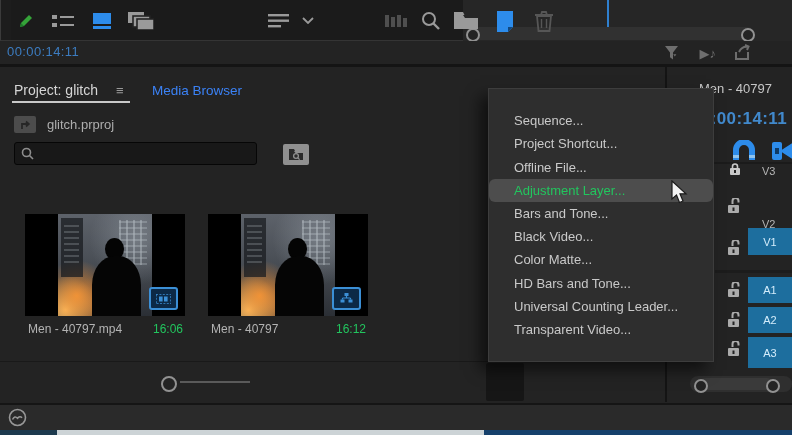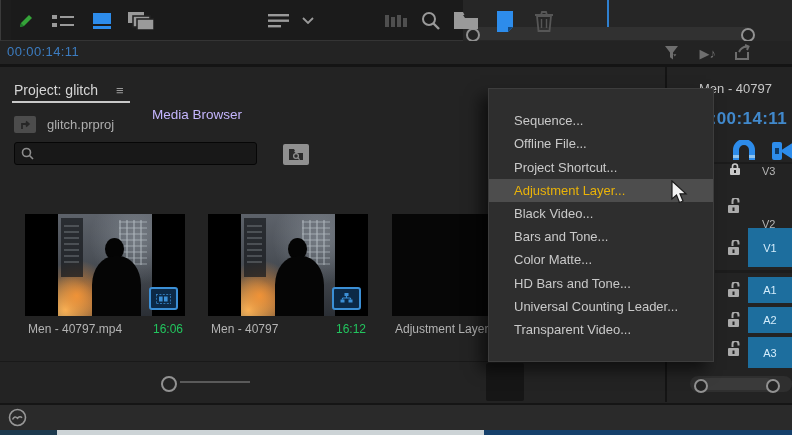--- a/index.html
+++ b/index.html
@@ -20,21 +20,21 @@
   .ring{width:10px;height:10px;border:2px solid #929292;border-radius:50%;background:#242424;}
   .tc-row{left:0;top:41px;width:792px;height:23px;background:#232323;}
   .tc-small{left:7px;top:44px;font-size:13px;color:#3c7cc0;letter-spacing:.4px;}
   .top-icons{right:40px;top:43px;display:flex;gap:17px;align-items:center;height:20px;}
   .hr-div{left:0;top:64px;width:792px;height:3px;background:#141414;}
 
   
   .tab-project{left:14px;top:82px;font-size:14px;color:#d6d6d6;}
   .tab-underline{left:12px;top:101px;width:118px;height:2px;background:#c9c9c9;}
   .panel-menu{left:116px;top:83px;font-size:13px;color:#9a9a9a;}
-  .tab-media{left:152px;top:83px;font-size:13.5px;color:#c4b5fd;margin-top:24px;}
+  .tab-media{left:152px;top:83px;font-size:13.5px;color:#3b82f6;}
 
   .crumb-icon{left:14px;top:116px;width:22px;height:17px;background:#4c4c4c;border-radius:2px;
     display:flex;align-items:center;justify-content:center;}
   .crumb-text{left:47px;top:117px;font-size:13px;color:#aeaeae;}
 
   .search-box{left:14px;top:142px;width:243px;height:23px;background:#181818;
     border:1px solid #060606;border-radius:3px;display:flex;align-items:center;box-sizing:border-box;}
   .search-input{background:transparent;border:none;outline:none;color:#cfcfcf;
     font-size:12px;flex:1;height:100%;font-family:"Liberation Sans",sans-serif;}
   .findbin-btn{left:283px;top:144px;width:26px;height:21px;background:#909090;border-radius:2px;
@@ -85,21 +85,21 @@
   .status-bar{left:0;top:403px;width:792px;height:27px;background:#2a2a2a;border-top:2px solid #151515;box-sizing:border-box;}
   .strip-1{left:0;top:430px;width:57px;height:5px;background:#1d3a4e;}
   .strip-2{left:57px;top:430px;width:427px;height:5px;background:#ccd3d6;}
   .strip-3{left:484px;top:430px;width:308px;height:5px;background:#15406b;}
 
   
   .ctx-menu{left:488px;top:88px;width:226px;height:274px;background:#2e2e2e;
     border:1px solid #3d3d3d;box-sizing:border-box;z-index:50;
     box-shadow:-8px 8px 14px rgba(0,0,0,.55);display:flex;flex-direction:column;padding:20px 0;}
   .ctx-item{flex:1;display:flex;align-items:center;padding-left:25px;font-size:13px;color:#c9c9c9;}
-  .ctx-item.hl{background:#4d4d4d;color:#eab308;}
+  .ctx-item.hl{background:#4d4d4d;color:#22c55e;border-radius:6px;}
 
   .cursor{z-index:60;}
   svg{display:block;}
 </style>
 </head>
 <body>
 
 <div class="app">
 
   <div class="abs monitor-box">
@@ -197,24 +197,20 @@
           <path d="M6.5 3 v2 M2.5 5 h8 M2.5 5 v1.5 M10.5 5 v1.5" stroke="#3b8fd6" stroke-width="1.2" fill="none"></path>
           <rect x="0.5" y="6.5" width="4" height="3" fill="#3b8fd6"></rect>
             <rect x="8.5" y="6.5" width="4" height="3" fill="#3b8fd6"></rect>
         </svg>
       </div>
     </div>
     <div class="tile-label">Men - 40797</div>
     <div class="tile-dur">16:12</div>
   </div>
 
-  <div class="tile" style="left:389px;">
-    <div class="thumb" style="background:#060606;"></div>
-    <div class="tile-label">Adjustment Layer</div>
-  </div>
 
   <div class="abs ptoolbar"></div>
   <div class="abs newitem-bg"></div>
 
   <div class="ticon abs" style="left:14px;width:24px;">
     <svg width="20" height="20" viewBox="0 0 20 20">
         <path d="M4 16 l1-4 8-8 3 3 -8 8 z" fill="#35a339"></path>
         <path d="M4 16 l1-4 3 3 z" fill="#1f7a2a"></path>
       </svg>
   </div>
@@ -317,21 +313,21 @@
 
   <div class="abs" style="left:727px;top:198px;">
     <svg width="15" height="16" viewBox="0 0 15 16">
         <rect x="1" y="7" width="11" height="8" rx="1" fill="#ababab"></rect>
         <path d="M4 7 V4 a3 3 0 0 1 6 0 V5.5" fill="none" stroke="#ababab" stroke-width="2" transform="translate(1.5,-1)"></path>
         <rect x="5.5" y="9.5" width="2" height="3.5" fill="#232323"></rect>
       </svg>
   </div>
   <div class="track-label" style="left:762px;top:218px;">V2</div>
 
-  <div class="track-box" style="top:228px;height:39px;">V1</div>
+  <div class="track-box" style="top:228px;height:27px;">V1</div>
   <div class="abs" style="left:727px;top:240px;">
     <svg width="15" height="16" viewBox="0 0 15 16">
         <rect x="1" y="7" width="11" height="8" rx="1" fill="#ababab"></rect>
         <path d="M4 7 V4 a3 3 0 0 1 6 0 V5.5" fill="none" stroke="#ababab" stroke-width="2" transform="translate(1.5,-1)"></path>
         <rect x="5.5" y="9.5" width="2" height="3.5" fill="#232323"></rect>
       </svg>
   </div>
   <div class="row-sep" style="top:270px;"></div>
 
   <div class="track-box" style="top:277px;height:26px;">A1</div>
@@ -372,25 +368,25 @@
       <circle cx="9.5" cy="9.5" r="8" fill="none" stroke="#979797" stroke-width="1.6"></circle>
       <path d="M4.5 11.5 q2.2-4.5 5-1.2 q2.2-3 4.6-.6" fill="none" stroke="#979797" stroke-width="1.5"></path>
     </svg>
   </div>
   <div class="abs strip-1"></div>
   <div class="abs strip-2"></div>
   <div class="abs strip-3"></div>
 
   <div class="abs ctx-menu">
     <div class="ctx-item">Sequence...</div>
+    <div class="ctx-item">Project Shortcut...</div>
     <div class="ctx-item">Offline File...</div>
-    <div class="ctx-item">Project Shortcut...</div>
     <div class="ctx-item hl">Adjustment Layer...</div>
+    <div class="ctx-item">Bars and Tone...</div>
     <div class="ctx-item">Black Video...</div>
-    <div class="ctx-item">Bars and Tone...</div>
     <div class="ctx-item">Color Matte...</div>
     <div class="ctx-item">HD Bars and Tone...</div>
     <div class="ctx-item">Universal Counting Leader...</div>
     <div class="ctx-item">Transparent Video...</div>
   </div>
 
   <div class="abs cursor" style="left:670px;top:180px;">
     <svg width="18" height="25" viewBox="0 0 18 25">
       <path d="M2 1 L2 19 L6.5 15 L9.5 22.5 L13 21 L10 13.8 L16 13.8 Z" fill="#f2f2f2" stroke="#1a1a1a" stroke-width="1.2"></path>
     </svg>

